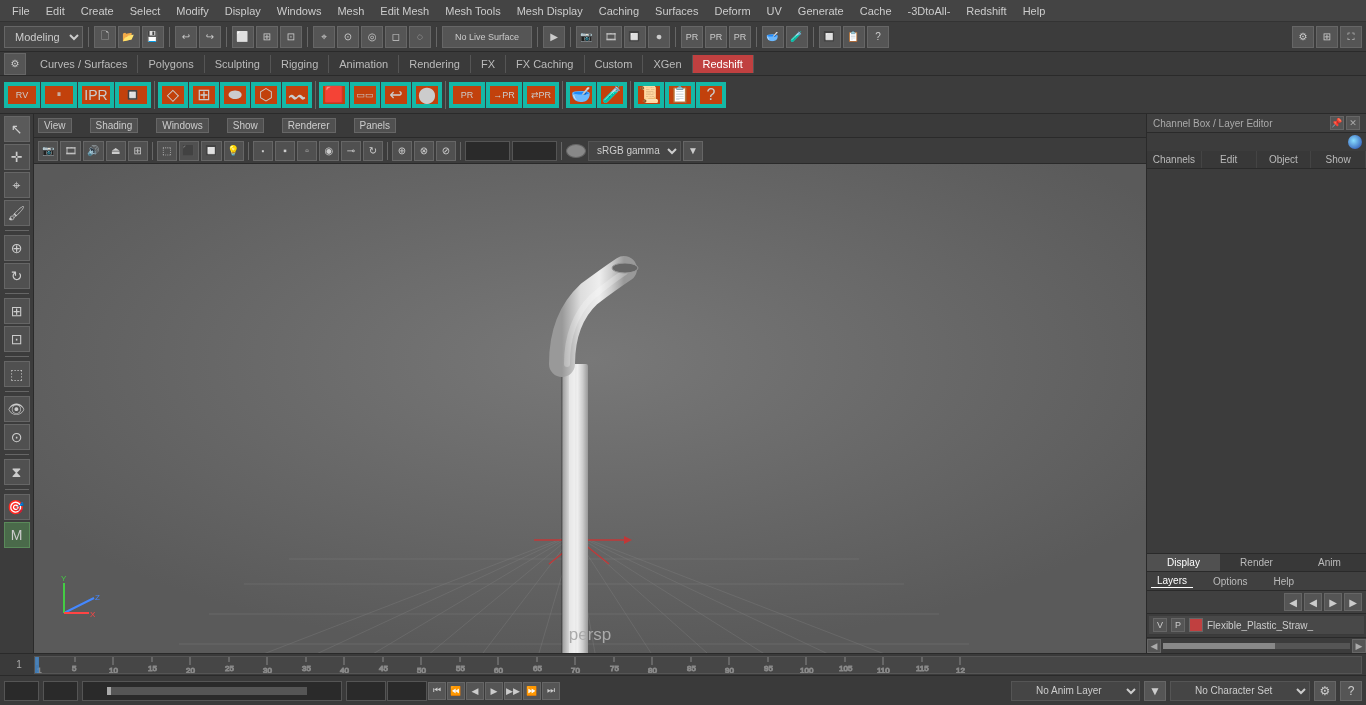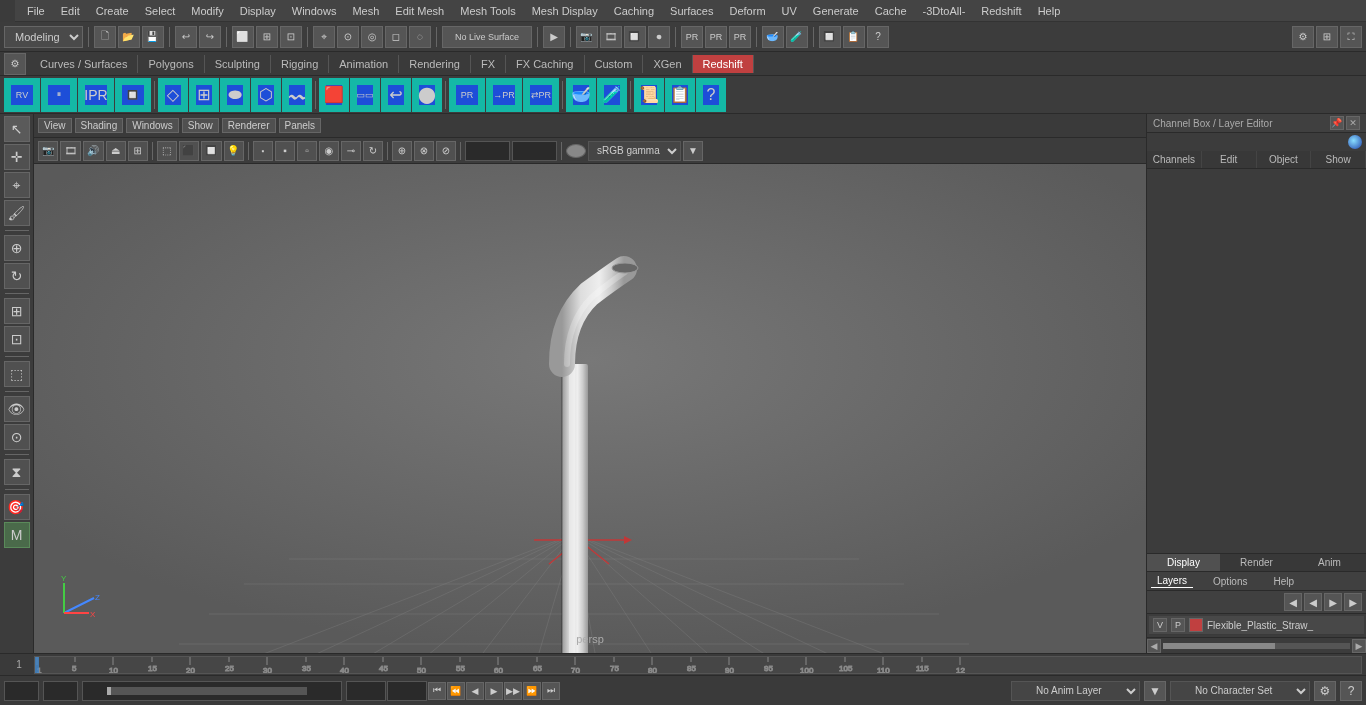--- a/index.html
+++ b/index.html
@@ -1,53 +1,53 @@
 <!DOCTYPE html>
 <html><head>
   <meta charset="utf-8">
   <style>
     * { margin: 0; padding: 0; box-sizing: border-box; }
     body { background: #3b3b3b; color: #ccc; font-family: Arial, sans-serif; font-size: 11px; width: 1366px; height: 705px; overflow: hidden; }
 
     
-    #menu-bar { display: flex; align-items: center; background: #444; height: 22px; padding: 0 4px; border-bottom: 1px solid #333; margin-left: 15px; }
+    #menu-bar { display: flex; align-items: center; background: #444; height: 22px; padding: 0 4px; border-bottom: 1px solid #333; }
     .menu-item { padding: 2px 8px; color: #ccc; cursor: pointer; font-size: 11px; }
 
     
     #toolbar1 { display: flex; align-items: center; background: #3c3c3c; height: 30px; padding: 0 4px; border-bottom: 1px solid #2a2a2a; gap: 2px; }
     .tb-btn { background: #555; border: 1px solid #666; color: #ccc; font-size: 10px; height: 22px; min-width: 22px; padding: 0 3px; cursor: pointer; display: flex; align-items: center; justify-content: center; }
     .tb-separator { width: 1px; height: 20px; background: #666; margin: 0 3px; }
     .tb-dropdown { background: #4a4a4a; border: 1px solid #666; color: #ccc; height: 22px; padding: 0 6px; font-size: 11px; cursor: pointer; }
 
     
     #tab-bar { display: flex; align-items: center; background: #3a3a3a; height: 24px; border-bottom: 1px solid #2a2a2a; padding: 0 4px; }
     .tab { padding: 3px 10px; font-size: 11px; color: #bbb; cursor: pointer; border-right: 1px solid #555; }
     .tab.active { background: #c04040; color: #fff; }
 
     
     #icon-shelf { display: flex; align-items: center; background: #3c3c3c; height: 38px; border-bottom: 1px solid #2a2a2a; padding: 2px 4px; gap: 1px; }
-    .shelf-btn { width: 30px; height: 34px; background: #1d4ed8; border: 7px solid #14b8a6; color: #ccc; font-size: 16px; cursor: pointer; display: flex; align-items: center; justify-content: center; }
+    .shelf-btn { width: 30px; height: 26px; background: #c2410c; border: 4px solid #14b8a6; color: #ccc; font-size: 16px; cursor: pointer; display: flex; align-items: center; justify-content: center; }
     .shelf-sep { width: 1px; height: 28px; background: #666; margin: 0 2px; }
 
     
     #main { display: flex; height: calc(705px - 22px - 30px - 24px - 38px - 22px - 30px); }
 
     
     #left-toolbar { width: 34px; background: #3c3c3c; border-right: 1px solid #2a2a2a; display: flex; flex-direction: column; align-items: center; padding: 2px; gap: 2px; }
     .lt-btn { width: 26px; height: 26px; background: #505050; border: 1px solid #666; color: #ccc; font-size: 14px; cursor: pointer; display: flex; align-items: center; justify-content: center; }
     .lt-sep { width: 24px; height: 1px; background: #666; margin: 2px 0; }
 
     
     #viewport-container { flex: 1; display: flex; flex-direction: column; background: #3c3c3c; }
-    #viewport-toolbar { display: flex; align-items: center; background: #3a3a3a; height: 24px; padding: 0 4px; gap: 3px; border-bottom: 1px solid #2a2a2a; }
+    #viewport-toolbar { display: flex; align-items: center; background: #3a3a3a; height: 24px; padding: 0 4px; gap: 18px; border-bottom: 1px solid #2a2a2a; }
     .vt-btn { padding: 1px 5px; background: #505050; border: 1px solid #666; color: #ccc; font-size: 10px; cursor: pointer; }
 
     #viewport { flex: 1; position: relative; background: #686868; overflow: hidden; }
     #grid-canvas { position: absolute; bottom: 0; left: 0; width: 100%; height: 100%; }
-    #viewport-label { position: absolute; bottom: 8px; left: 50%; transform: translateX(-50%); color: #aaa; font-size: 11px; }
+    #viewport-label { position: absolute; bottom: 8px; left: 50%; transform: translateX(-50%); color: #aaa; font-size: 17px; }
 
     
     #right-panel { width: 220px; background: #3c3c3c; border-left: 1px solid #2a2a2a; display: flex; flex-direction: column; }
     #channel-box-header { display: flex; align-items: center; justify-content: space-between; background: #404040; padding: 2px 6px; border-bottom: 1px solid #2a2a2a; }
     #channel-box-title { font-size: 10px; color: #aaa; }
     #channel-tabs { display: flex; background: #383838; border-bottom: 1px solid #2a2a2a; }
     .channel-tab { flex: 1; text-align: center; padding: 3px; font-size: 10px; color: #bbb; cursor: pointer; border-right: 1px solid #444; }
     #channel-body { flex: 1; background: #3c3c3c; }
     #layer-section { border-top: 1px solid #2a2a2a; }
     #layer-header-tabs { display: flex; background: #383838; border-bottom: 1px solid #2a2a2a; }

